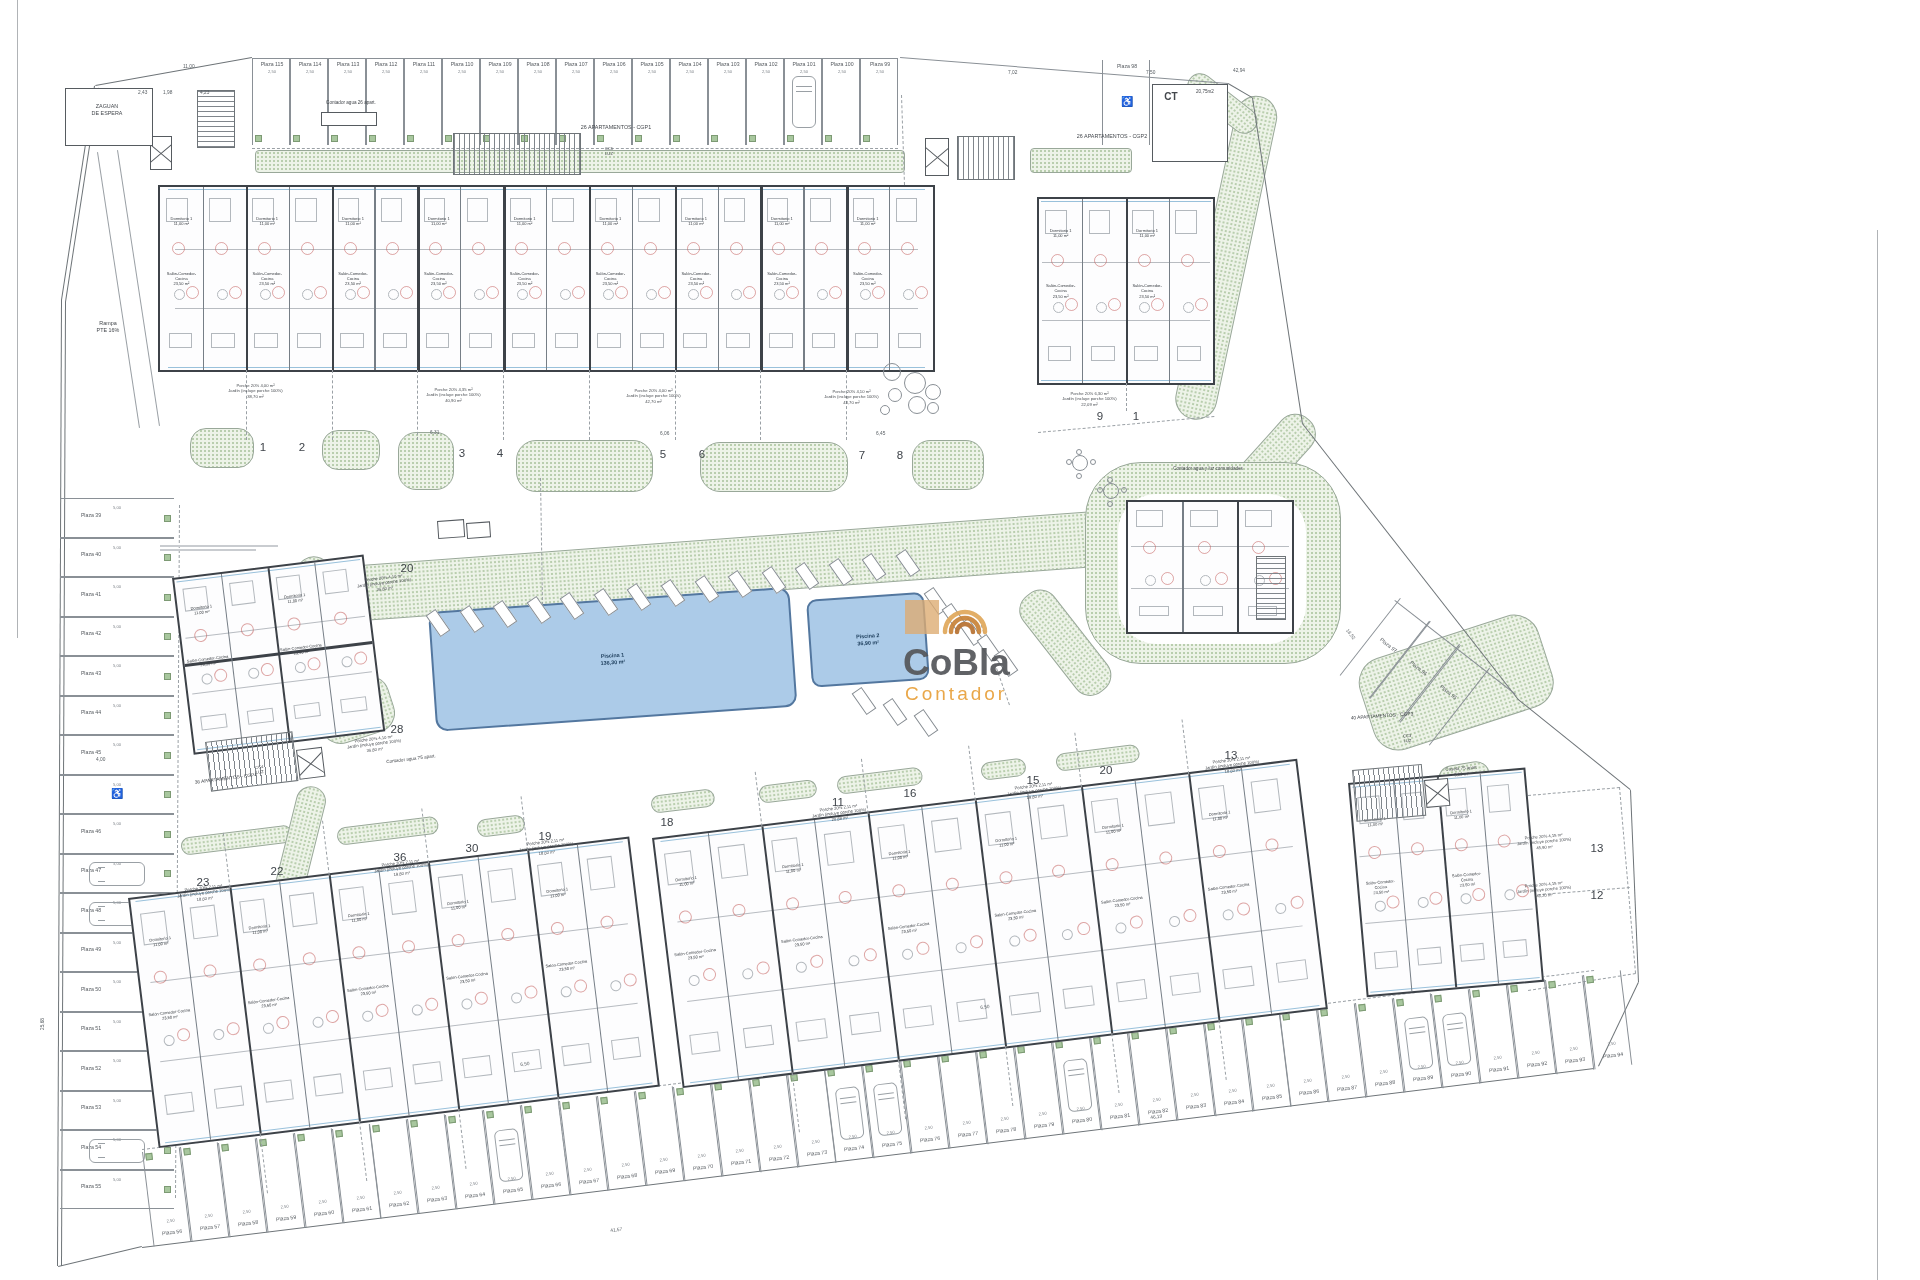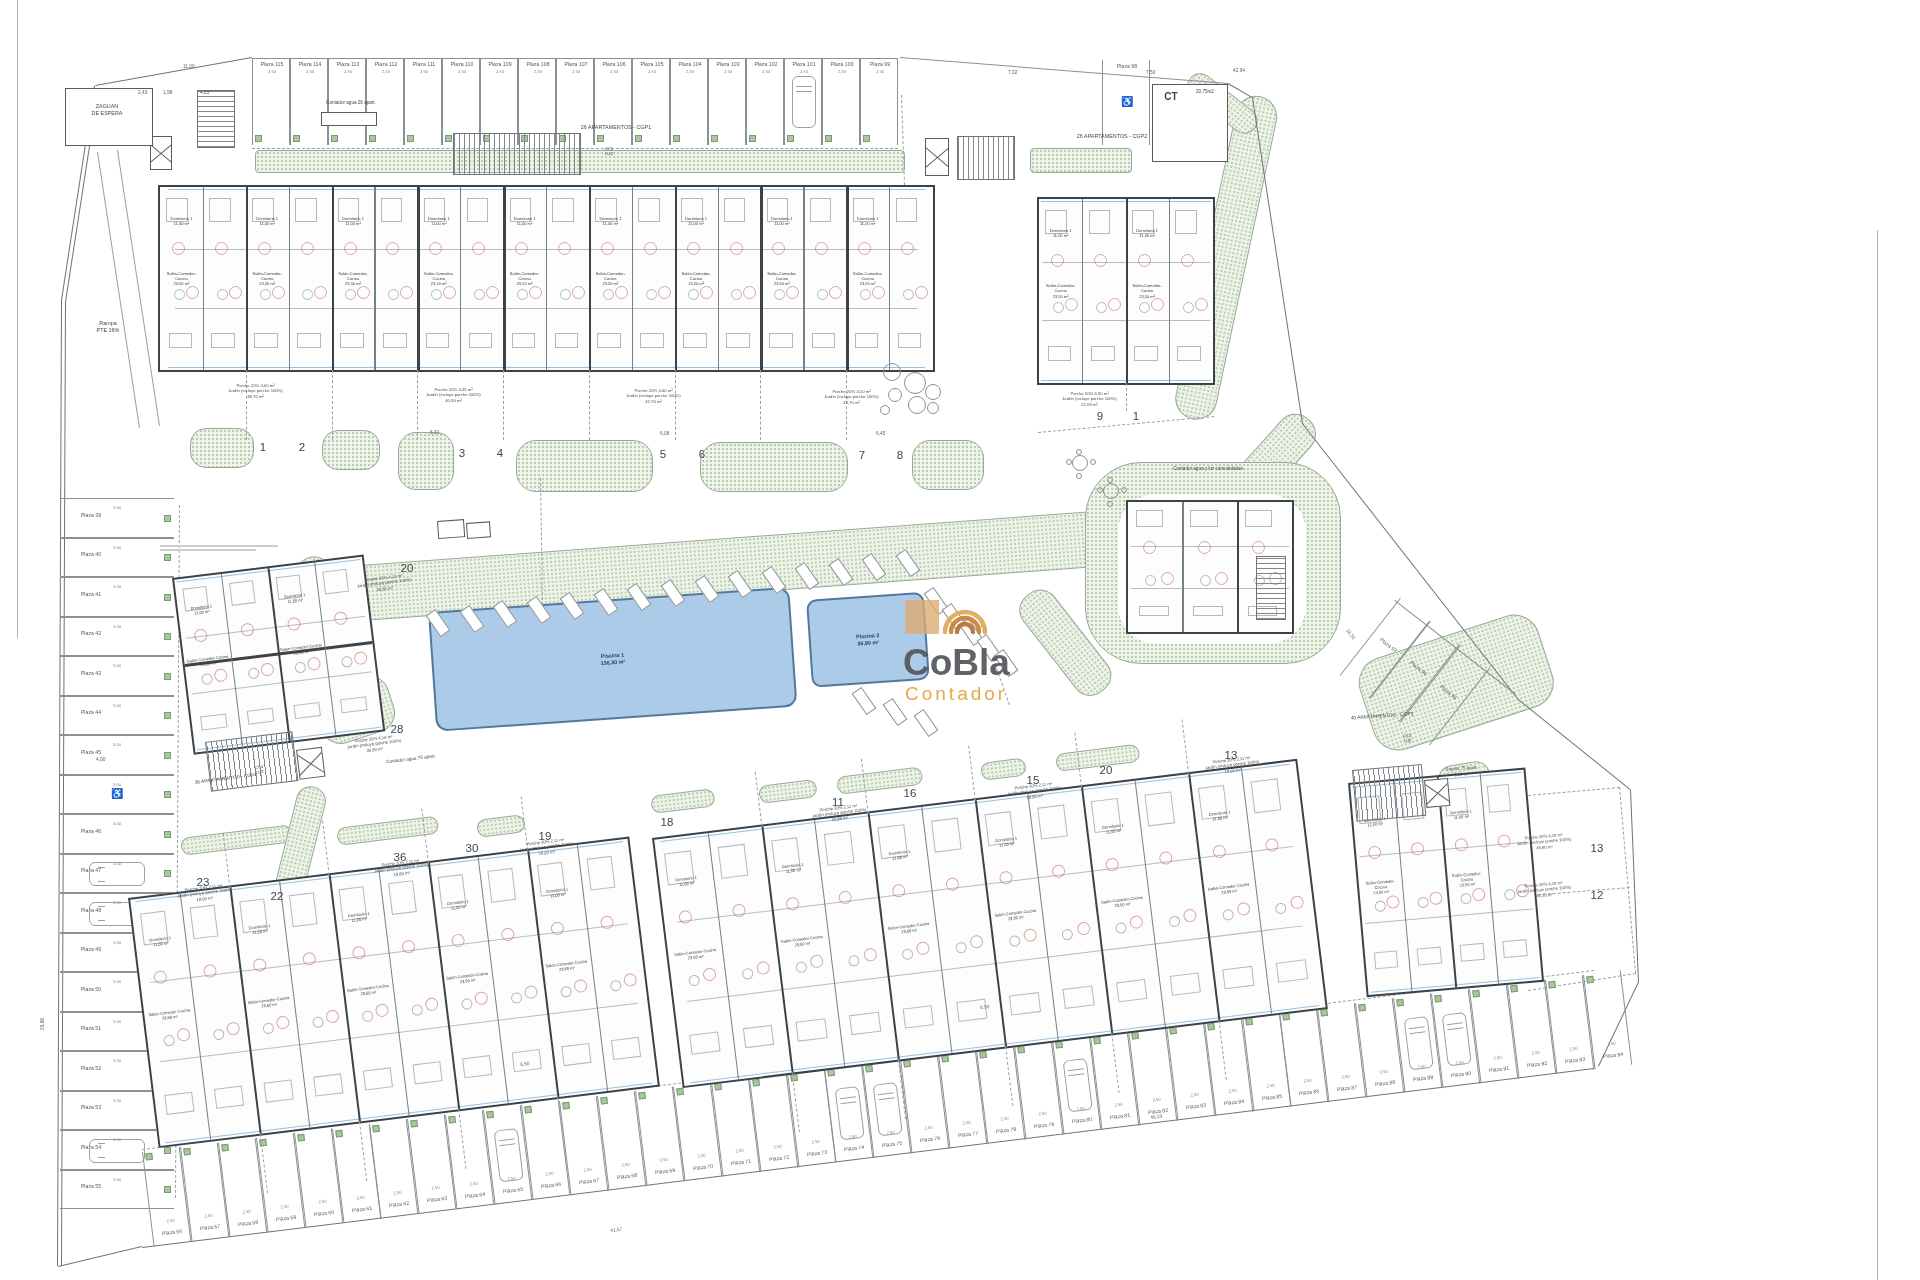--- a/index.html
+++ b/index.html
@@ -1167,21 +1167,21 @@
       <div class="t" style="left: 667px; top: 822px; font-size: 11.5px; color: rgb(63, 68, 74); transform: translate(-50%, -50%);">18</div>
       <div class="t" style="left: 545px; top: 836px; font-size: 11.5px; color: rgb(63, 68, 74); transform: translate(-50%, -50%);">19</div>
       <div class="t" style="left: 498px; top: 845px; font-size: 4.2px; width: 95px; color: rgb(74, 78, 83); transform: rotate(-7deg);">Porche 20%  2,11 m²
 Jardín (incluye porche 100%)
 18,60 m²</div>
       <div class="t" style="left: 472px; top: 848px; font-size: 11.5px; color: rgb(63, 68, 74); transform: translate(-50%, -50%);">30</div>
       <div class="t" style="left: 400px; top: 857px; font-size: 11.5px; color: rgb(63, 68, 74); transform: translate(-50%, -50%);">36</div>
       <div class="t" style="left: 353px; top: 866px; font-size: 4.2px; width: 95px; color: rgb(74, 78, 83); transform: rotate(-7deg);">Porche 20%  2,11 m²
 Jardín (incluye porche 100%)
 19,80 m²</div>
-      <div class="t" style="left: 277px; top: 871px; font-size: 11.5px; color: rgb(63, 68, 74); transform: translate(-50%, -50%); margin-top: 25px;">22</div>
+      <div class="t" style="left: 277px; top: 871px; font-size: 11.5px; color: rgb(63, 68, 74); transform: translate(-50%, -50%);">22</div>
       <div class="t" style="left: 203px; top: 882px; font-size: 11.5px; color: rgb(63, 68, 74); transform: translate(-50%, -50%);">23</div>
       <div class="t" style="left: 156px; top: 891px; font-size: 4.2px; width: 95px; color: rgb(74, 78, 83); transform: rotate(-7deg);">Porche 20%  2,11 m²
 Jardín (incluye porche 100%)
 18,60 m²</div>
       <div class="t" style="left: 397px; top: 729px; font-size: 11.5px; color: rgb(63, 68, 74); transform: translate(-50%, -50%);">28</div>
       <div class="t" style="left: 326px; top: 742px; font-size: 4.2px; width: 95px; color: rgb(74, 78, 83); transform: rotate(-7deg);">Porche 20%  4,10 m²
 Jardín (incluye porche 100%)
 36,80 m²</div>
       <div class="t" style="left: 407px; top: 568px; font-size: 11.5px; color: rgb(63, 68, 74); transform: translate(-50%, -50%);">20</div>
       <div class="t" style="left: 336px; top: 581px; font-size: 4.2px; width: 95px; color: rgb(74, 78, 83); transform: rotate(-7deg);">Porche 20%  4,10 m²

